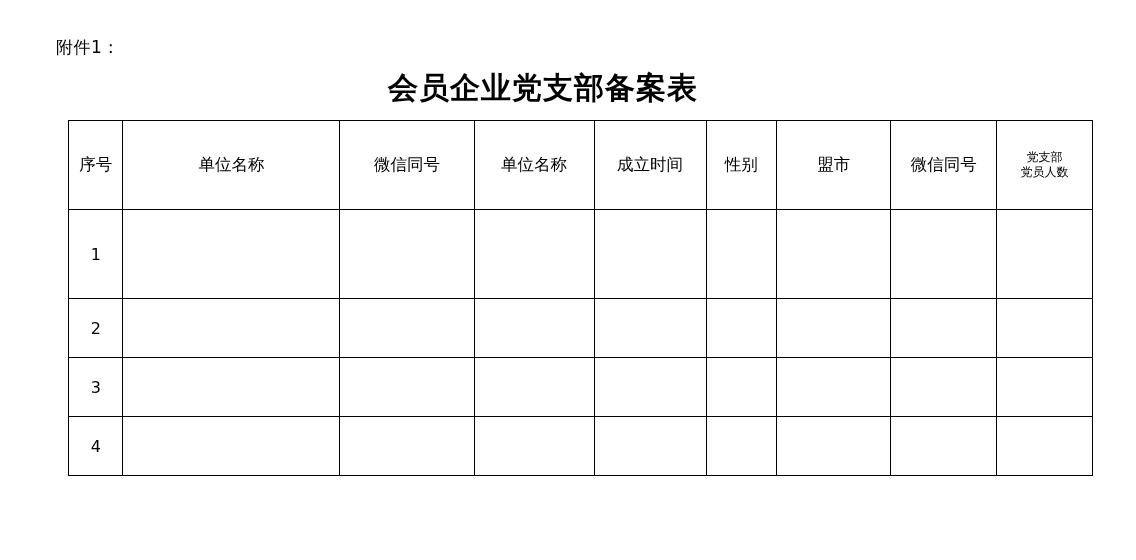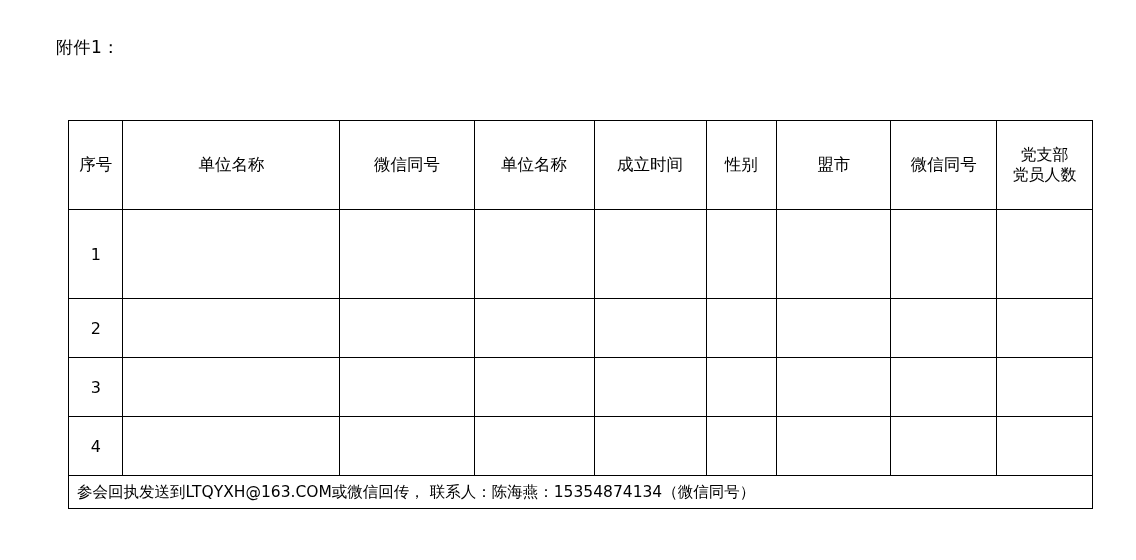--- a/index.html
+++ b/index.html
@@ -57,21 +57,21 @@
     font-family: "DejaVu Sans", sans-serif;
     font-size: 16.5px;
     padding: 0 2px;
   }
   thead td {
     height: 88px;
     font-weight: normal;
   }
   .hdr-two-line {
     line-height: 1.25;
-    font-size: 16px;
+    font-size: 12px;
   }
   tbody td {
     height: 58px;
   }
   tbody tr.tall td {
     height: 88px;
   }
   tbody td.idx {
     font-family: "DejaVu Sans", sans-serif;
     font-size: 16px;
@@ -94,20 +94,21 @@
   .col-members { width: 105px; }
   .col-founded { width: 95px; }
 </style>
 </head>
 <body>
 
 <div class="page">
 
   <div class="attachment-label">附件1：</div>
 
+  <div class="doc-title">会员企业党支部备案表</div>
 
   <div class="table-wrap">
     <table class="form-table">
       <colgroup>
         <col class="col-idx">
         <col class="col-unit">
         <col class="col-branch">
         <col class="col-secretary">
         <col class="col-contact">
         <col class="col-gender">
@@ -169,20 +170,17 @@
           <td class="idx">4</td>
           <td></td>
           <td></td>
           <td></td>
           <td></td>
           <td></td>
           <td></td>
           <td></td>
           <td></td>
         </tr>
-        <tr class="footer-row">
-          <td colspan="9">参会回执发送到LTQYXH@163.COM或微信回传，  联系人：陈海燕：15354874134（微信同号）</td>
-        </tr>
       </tbody>
     </table>
   </div>
 
 </div>
 
 </body></html>

